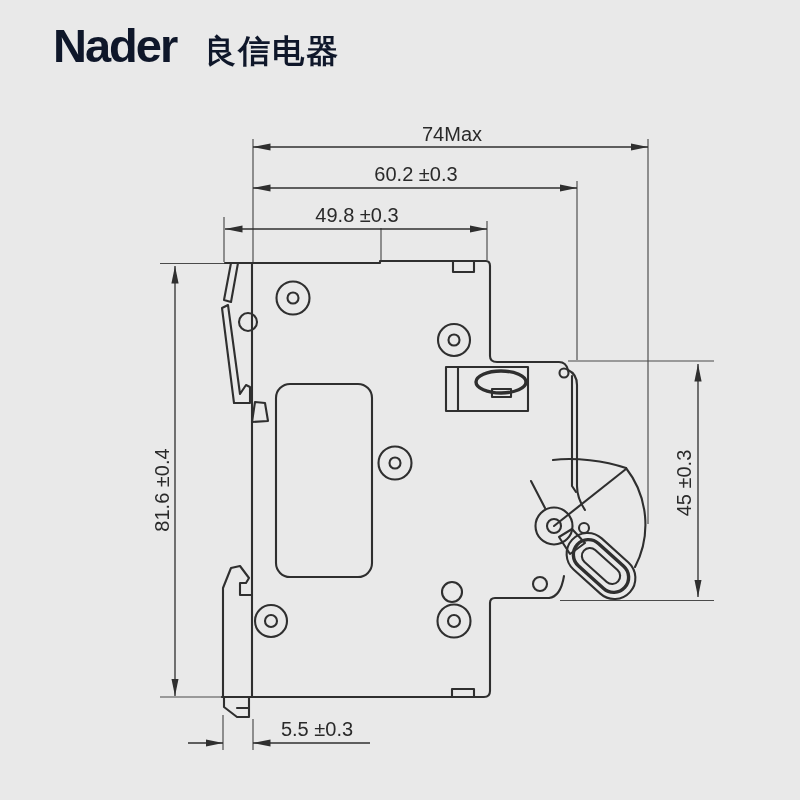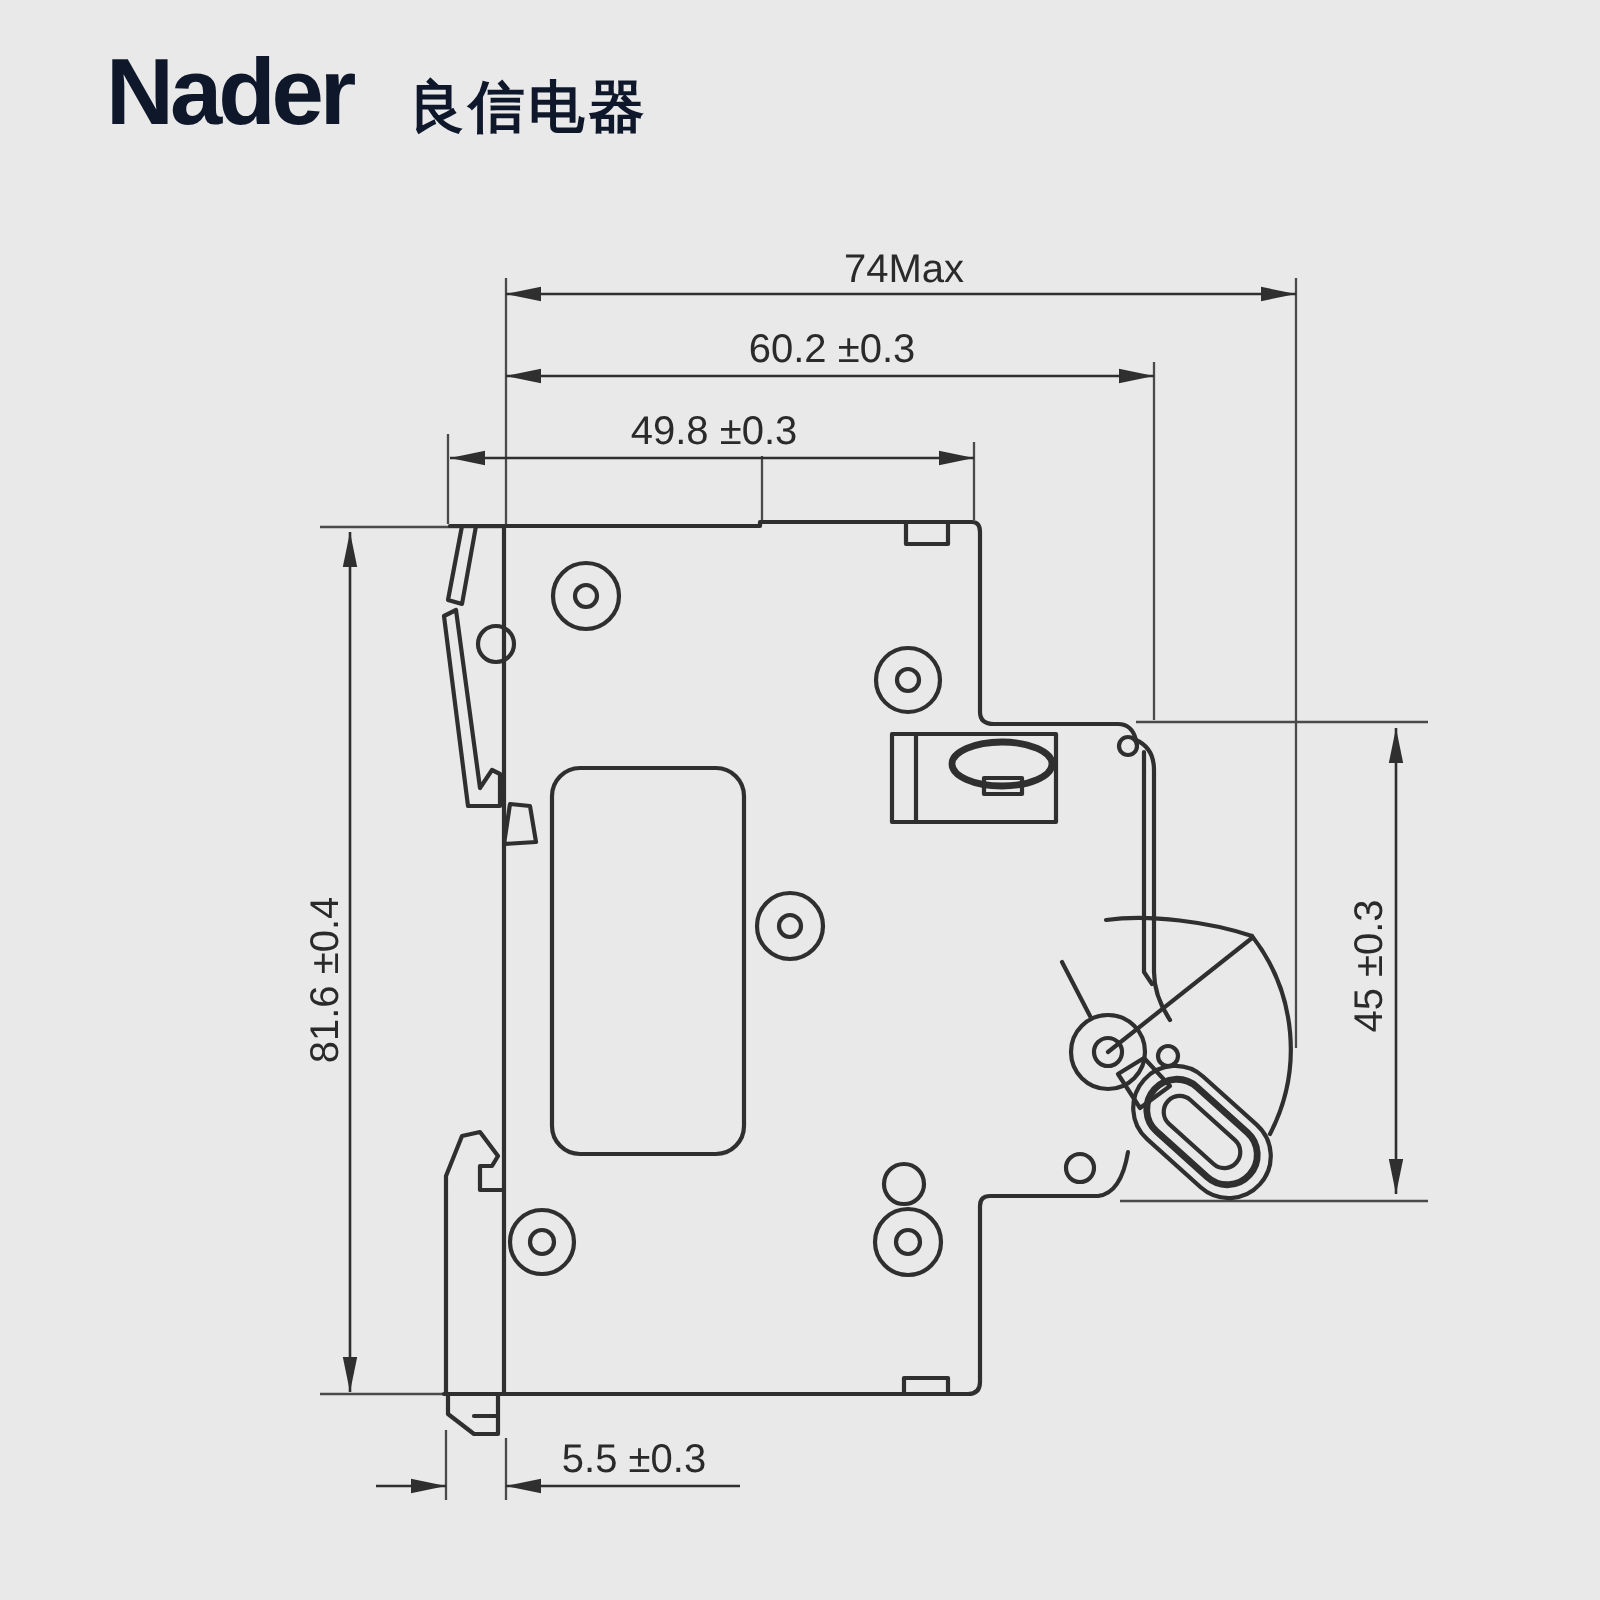--- a/index.html
+++ b/index.html
@@ -3,21 +3,21 @@
 <meta charset="utf-8">
 <style>
   html,body{margin:0;padding:0;}
   body{width:800px;height:800px;background:#e9e9e9;position:relative;overflow:hidden;
        font-family:"Liberation Sans",sans-serif;}
   .canvas{position:absolute;inset:0;width:800px;height:800px;}
   .logo{position:absolute;left:40px;top:24px;display:flex;align-items:flex-end;gap:28px;
         color:#0f172a;user-select:none;margin-left:13px;}
   .logo-en{font-family:"Liberation Sans",sans-serif;font-weight:800;font-size:47px;
            line-height:0.95;letter-spacing:-2px;}
-  .logo-cn{font-family:"DejaVu Sans",sans-serif;font-weight:700;font-size:28px;
+  .logo-cn{font-family:"DejaVu Sans",sans-serif;font-weight:700;font-size:32px;
            line-height:1.05;letter-spacing:2px;}
   svg{position:absolute;left:0;top:0;}
   .thick{fill:none;stroke:#2f2f2f;stroke-width:2.1;stroke-linejoin:round;stroke-linecap:round;}
   .thin{fill:none;stroke:#4a4a4a;stroke-width:1.15;}
   .dim{fill:none;stroke:#2f2f2f;stroke-width:1.3;}
   .w3{stroke-width:3.4;}
   .dimtxt{font-family:"Liberation Sans",sans-serif;font-size:20px;fill:#2a2a2a;}
 </style>
 </head>
 <body>

